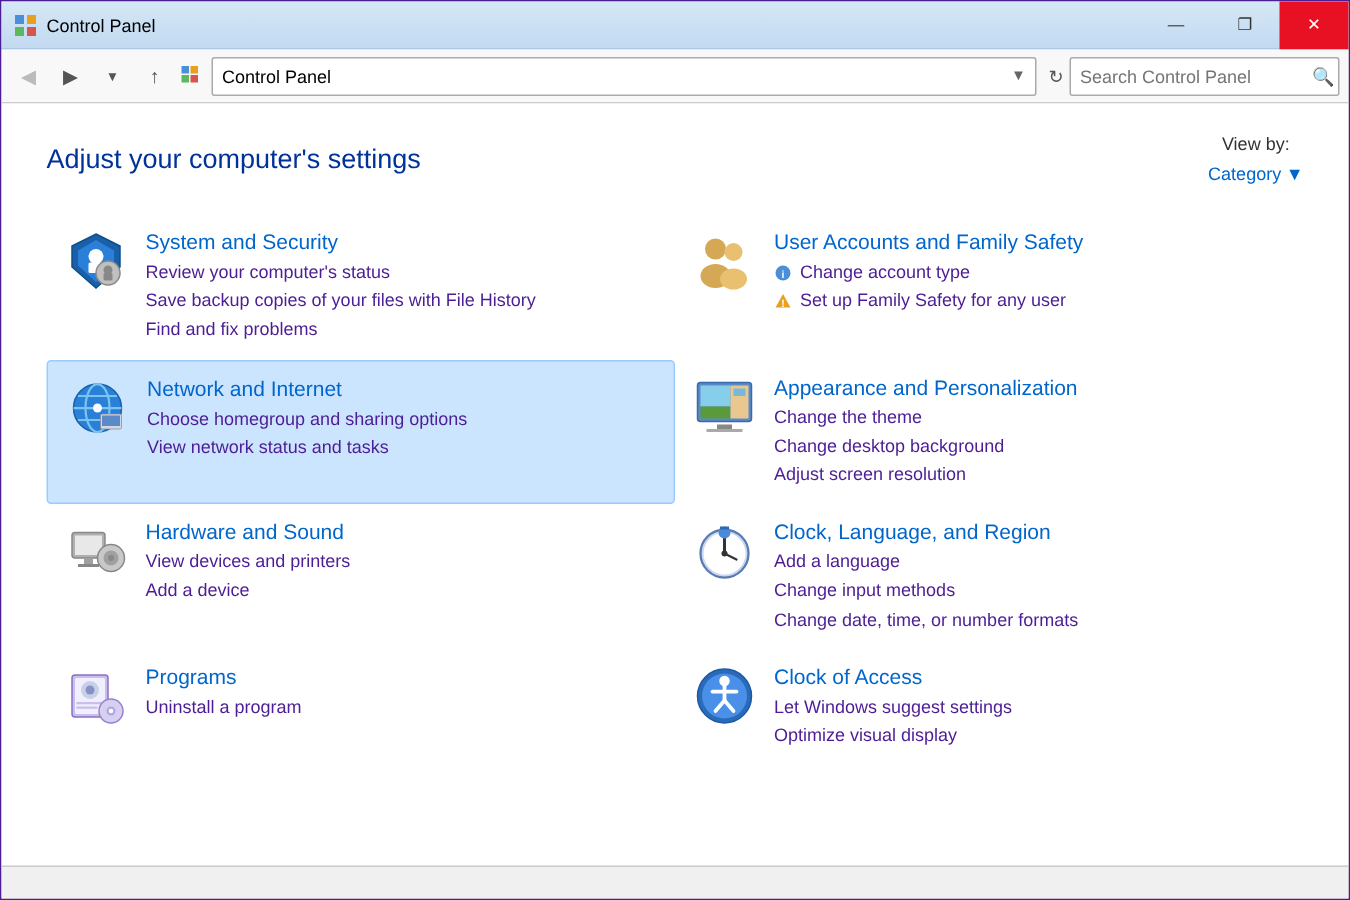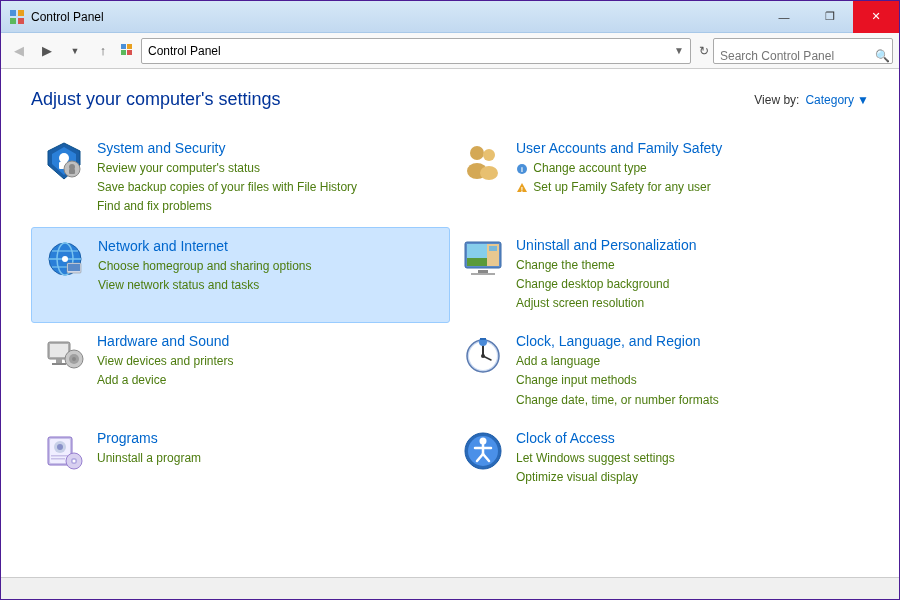--- a/index.html
+++ b/index.html
@@ -109,21 +109,21 @@
       color: #555;
       margin-left: 4px;
       cursor: pointer;
     }
     .search-wrap {
       width: 180px;
       height: 26px;
       border: 1px solid #aaa;
       background: white;
       display: flex;
-      align-items: flex-end;
+      align-items: center;
       padding: 0 6px;
       border-radius: 2px;
     }
     .search-input {
       flex: 1;
       font-size: 12px;
       color: #888;
       border: none;
       outline: none;
       background: transparent;
@@ -150,20 +150,21 @@
       font-size: 18px;
       color: #003399;
       font-weight: normal;
     }
     .view-by {
       display: flex;
       align-items: center;
       gap: 6px;
       font-size: 12px;
       color: #333;
+      flex-direction: column;
     }
     .view-by-btn {
       color: #0066cc;
       font-size: 12px;
       cursor: pointer;
       background: none;
       border: none;
       display: flex;
       align-items: flex-start;
       gap: 3px;
@@ -200,21 +201,21 @@
     }
     .category-title {
       font-size: 14px;
       color: #0066cc;
       cursor: pointer;
       font-weight: normal;
       margin-bottom: 3px;
     }
     .category-link {
       font-size: 12px;
-      color: #4d7c0f;
+      color: #4c1d95;
       cursor: pointer;
       display: block;
       line-height: 1.6;
       text-decoration: none;
     }
     
     .status-bar {
       height: 22px;
       background: #f0f0f0;
       border-top: 1px solid #ccc;
@@ -361,21 +362,21 @@
             <rect x="2" y="4" width="36" height="26" rx="2" fill="#5a8ac8" stroke="#3a6aa8" stroke-width="1"></rect>
             <rect x="4" y="6" width="20" height="14" fill="#87ceeb"></rect>
             <rect x="4" y="20" width="20" height="8" fill="#5a9a3a"></rect>
             <rect x="24" y="6" width="12" height="22" fill="#e8c890"></rect>
             <rect x="26" y="8" width="8" height="5" fill="#7ab8d8"></rect>
             <rect x="15" y="32" width="10" height="3" fill="#888"></rect>
             <rect x="8" y="35" width="24" height="2" fill="#aaa"></rect>
           </svg>
         </div>
         <div class="category-text">
-          <div class="category-title">Uninstall and Personalization</div>
+          <div class="category-title">Appearance and Personalization</div>
           <a class="category-link">Change the theme</a>
           <a class="category-link">Change desktop background</a>
           <a class="category-link">Adjust screen resolution</a>
         </div>
       </div>
 
       <div class="category-item">
         <div class="category-icon">
           <svg viewBox="0 0 40 40" width="40" height="40">
             <rect x="4" y="8" width="22" height="17" rx="2" fill="#b0b0b0" stroke="#888" stroke-width="1"></rect>

